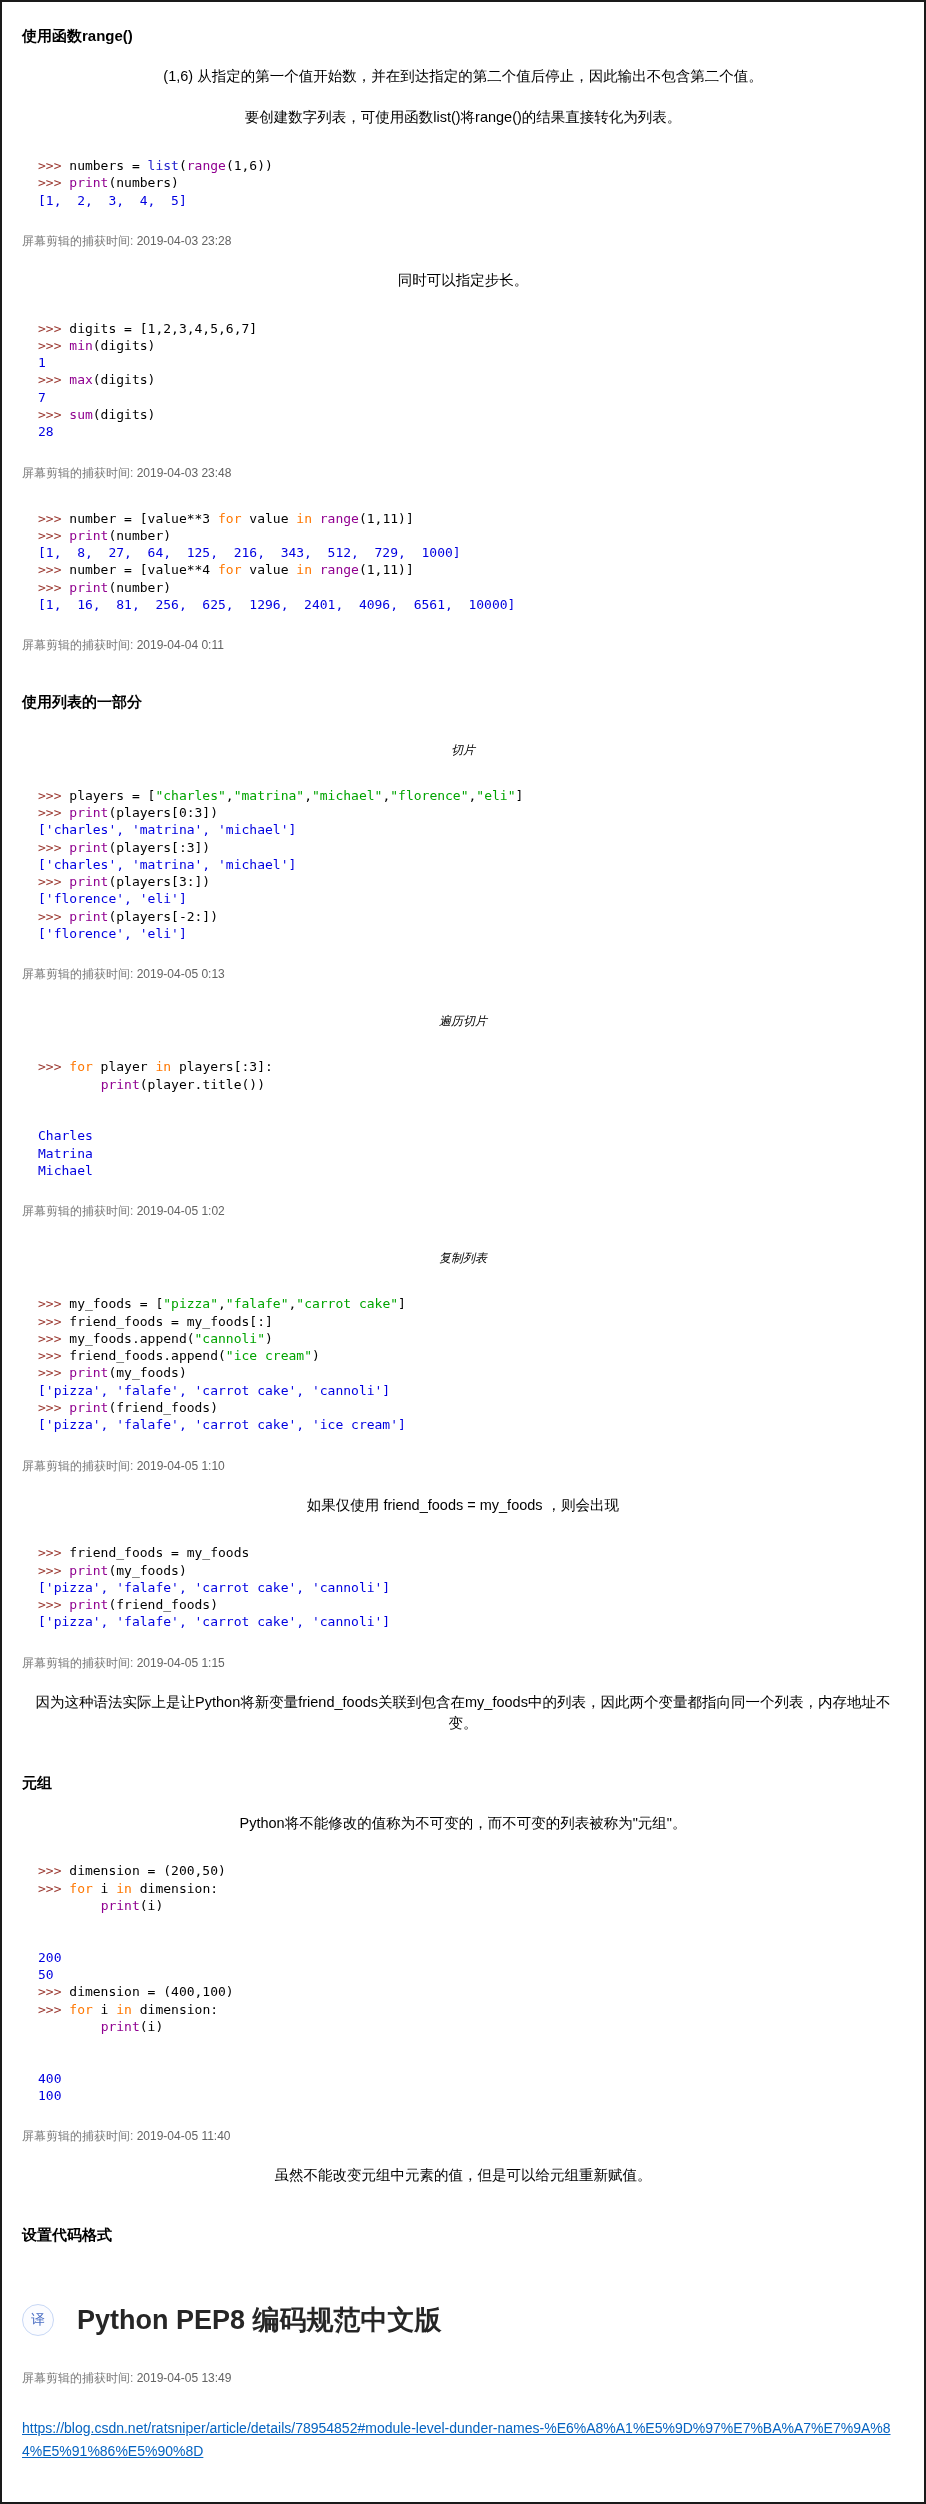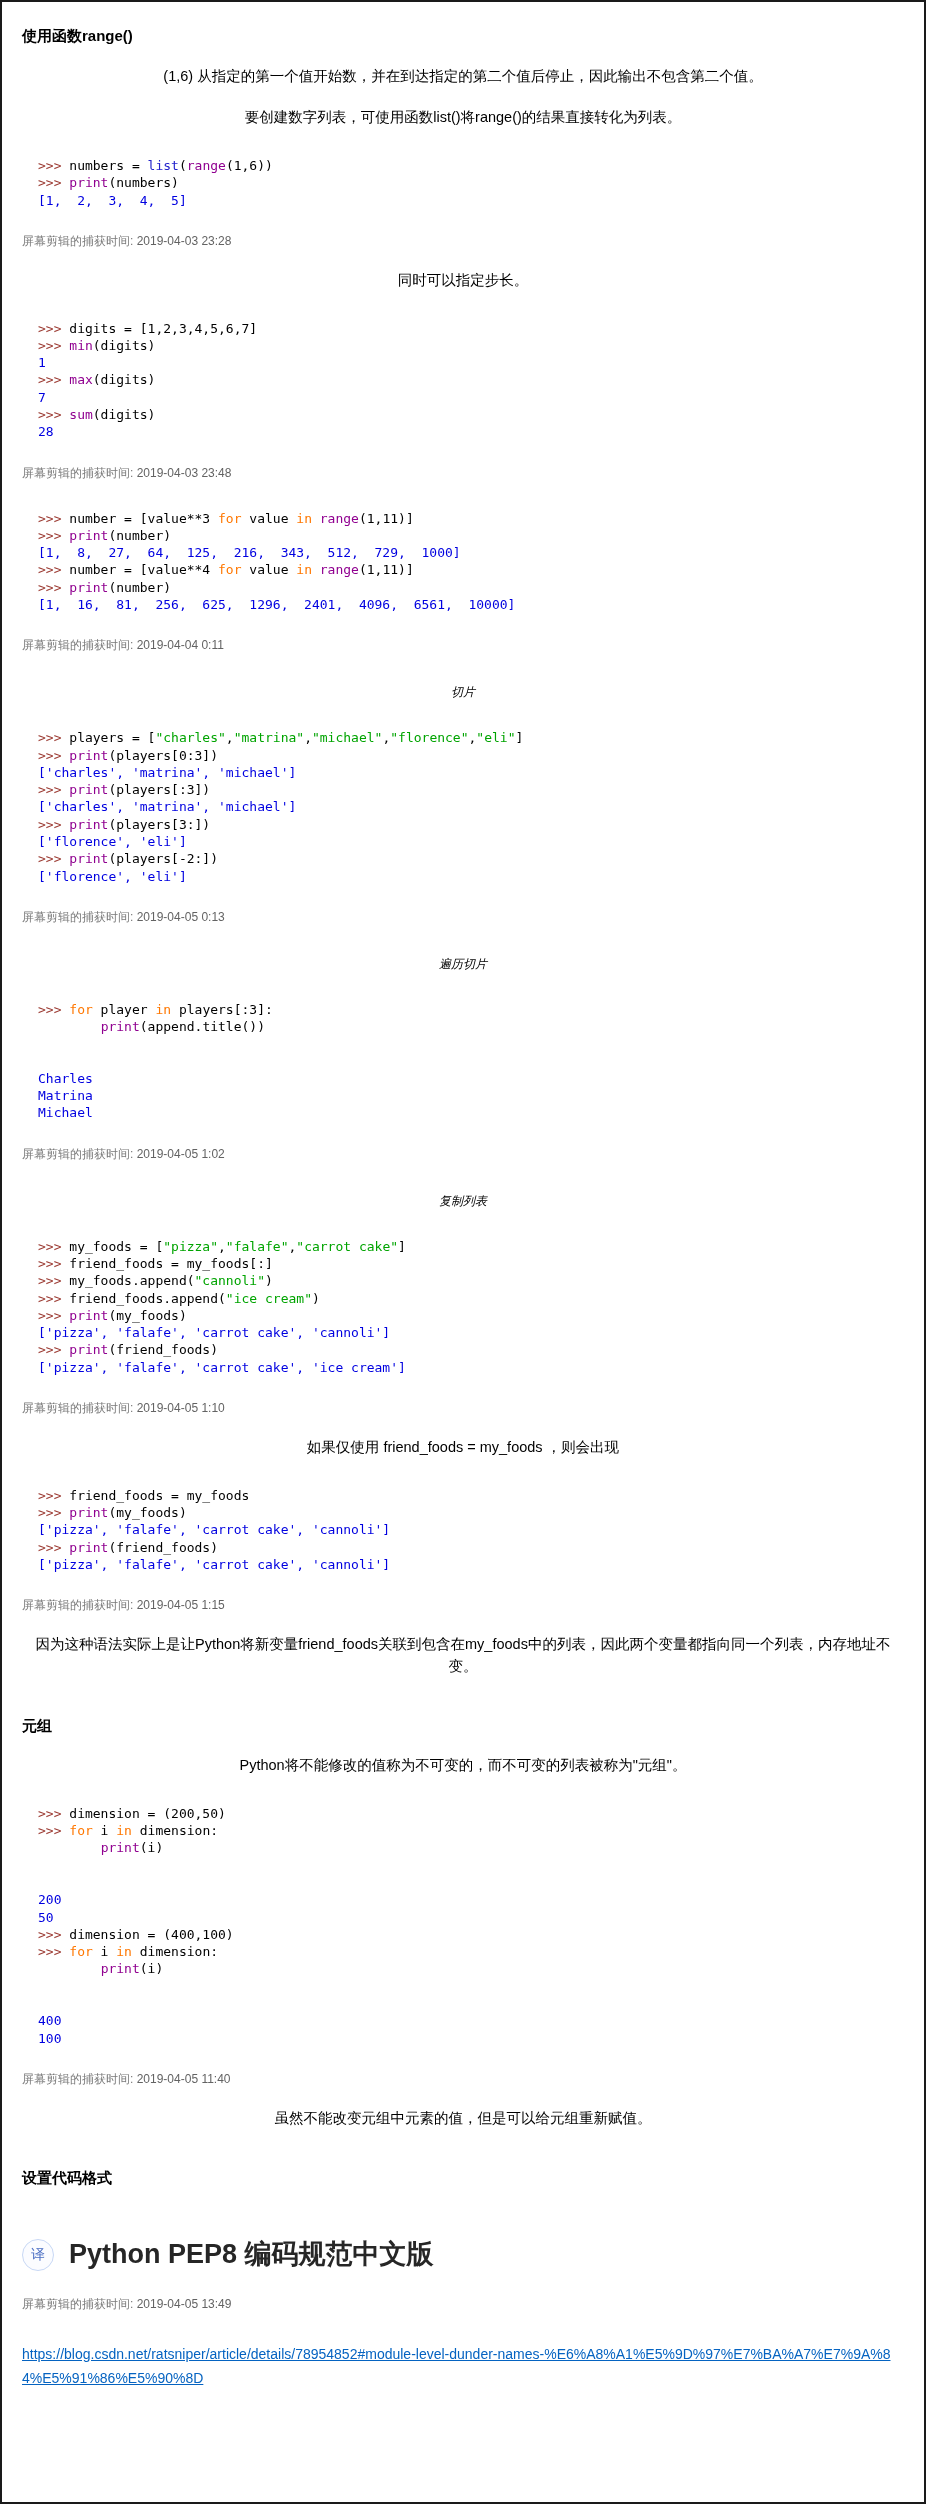--- a/index.html
+++ b/index.html
@@ -29,21 +29,21 @@
   .tok-b{color:var(--c-builtin);}
   .tok-l{color:var(--c-builtin_alt);}
   .tok-s{color:var(--c-string);}
   .tok-o{color:var(--c-output);}
   .pep8-row{display:flex;align-items:center;gap:15px;margin:50px 0 0 0;}
   .badge{
     width:30px;height:30px;border-radius:50%;flex:0 0 auto;
     border:1px solid #c8d8f5;color:#4c6fc4;background:#fbfcff;
     font-size:14px;display:flex;align-items:center;justify-content:center;
   }
-  .pep8-title{font-size:27px;font-weight:bold;color:#262626;margin:0;line-height:1.3;}
+  .pep8-title{font-size:27px;font-weight:bold;color:#262626;margin:8px;line-height:1.3;}
   .link{
     display:block;margin:30px 0 0 0;font-size:14px;line-height:1.7;
     color:var(--c-link);text-decoration:underline;word-break:break-all;
   }
 </style>
 </head>
 <body>
 
 <div class="page">
   <div id="content">
@@ -66,35 +66,36 @@
 </pre>
       <p class="ts"><span class="ts-label">屏幕剪辑的捕获时间: </span><span class="ts-time">2019-04-03 23:48</span></p>
       <pre class="code"><span class="tok-p">&gt;&gt;&gt; </span><span class="tok-t">number = [value**3 </span><span class="tok-k">for</span><span class="tok-t"> value </span><span class="tok-k">in</span><span class="tok-t"> </span><span class="tok-b">range</span><span class="tok-t">(1,11)]</span>
 <span class="tok-p">&gt;&gt;&gt; </span><span class="tok-b">print</span><span class="tok-t">(number)</span>
 <span class="tok-o">[1,  8,  27,  64,  125,  216,  343,  512,  729,  1000]</span>
 <span class="tok-p">&gt;&gt;&gt; </span><span class="tok-t">number = [value**4 </span><span class="tok-k">for</span><span class="tok-t"> value </span><span class="tok-k">in</span><span class="tok-t"> </span><span class="tok-b">range</span><span class="tok-t">(1,11)]</span>
 <span class="tok-p">&gt;&gt;&gt; </span><span class="tok-b">print</span><span class="tok-t">(number)</span>
 <span class="tok-o">[1,  16,  81,  256,  625,  1296,  2401,  4096,  6561,  10000]</span>
 </pre>
       <p class="ts"><span class="ts-label">屏幕剪辑的捕获时间: </span><span class="ts-time">2019-04-04 0:11</span></p>
+      <h2 class="heading">使用列表的一部分</h2>
       <p class="italic-head">切片</p>
       <pre class="code"><span class="tok-p">&gt;&gt;&gt; </span><span class="tok-t">players = [</span><span class="tok-s">"charles"</span><span class="tok-t">,</span><span class="tok-s">"matrina"</span><span class="tok-t">,</span><span class="tok-s">"michael"</span><span class="tok-t">,</span><span class="tok-s">"florence"</span><span class="tok-t">,</span><span class="tok-s">"eli"</span><span class="tok-t">]</span>
 <span class="tok-p">&gt;&gt;&gt; </span><span class="tok-b">print</span><span class="tok-t">(players[0:3])</span>
 <span class="tok-o">['charles', 'matrina', 'michael']</span>
 <span class="tok-p">&gt;&gt;&gt; </span><span class="tok-b">print</span><span class="tok-t">(players[:3])</span>
 <span class="tok-o">['charles', 'matrina', 'michael']</span>
 <span class="tok-p">&gt;&gt;&gt; </span><span class="tok-b">print</span><span class="tok-t">(players[3:])</span>
 <span class="tok-o">['florence', 'eli']</span>
 <span class="tok-p">&gt;&gt;&gt; </span><span class="tok-b">print</span><span class="tok-t">(players[-2:])</span>
 <span class="tok-o">['florence', 'eli']</span>
 </pre>
       <p class="ts"><span class="ts-label">屏幕剪辑的捕获时间: </span><span class="ts-time">2019-04-05 0:13</span></p>
       <p class="italic-head">遍历切片</p>
       <pre class="code"><span class="tok-p">&gt;&gt;&gt; </span><span class="tok-k">for</span><span class="tok-t"> player </span><span class="tok-k">in</span><span class="tok-t"> players[:3]:</span>
-<span class="tok-t">        </span><span class="tok-b">print</span><span class="tok-t">(append.title())</span>
+<span class="tok-t">        </span><span class="tok-b">print</span><span class="tok-t">(player.title())</span>
 
 
 <span class="tok-o">Charles</span>
 <span class="tok-o">Matrina</span>
 <span class="tok-o">Michael</span>
 </pre>
       <p class="ts"><span class="ts-label">屏幕剪辑的捕获时间: </span><span class="ts-time">2019-04-05 1:02</span></p>
       <p class="italic-head">复制列表</p>
       <pre class="code"><span class="tok-p">&gt;&gt;&gt; </span><span class="tok-t">my_foods = [</span><span class="tok-s">"pizza"</span><span class="tok-t">,</span><span class="tok-s">"falafe"</span><span class="tok-t">,</span><span class="tok-s">"carrot cake"</span><span class="tok-t">]</span>
 <span class="tok-p">&gt;&gt;&gt; </span><span class="tok-t">friend_foods = my_foods[:]</span>

